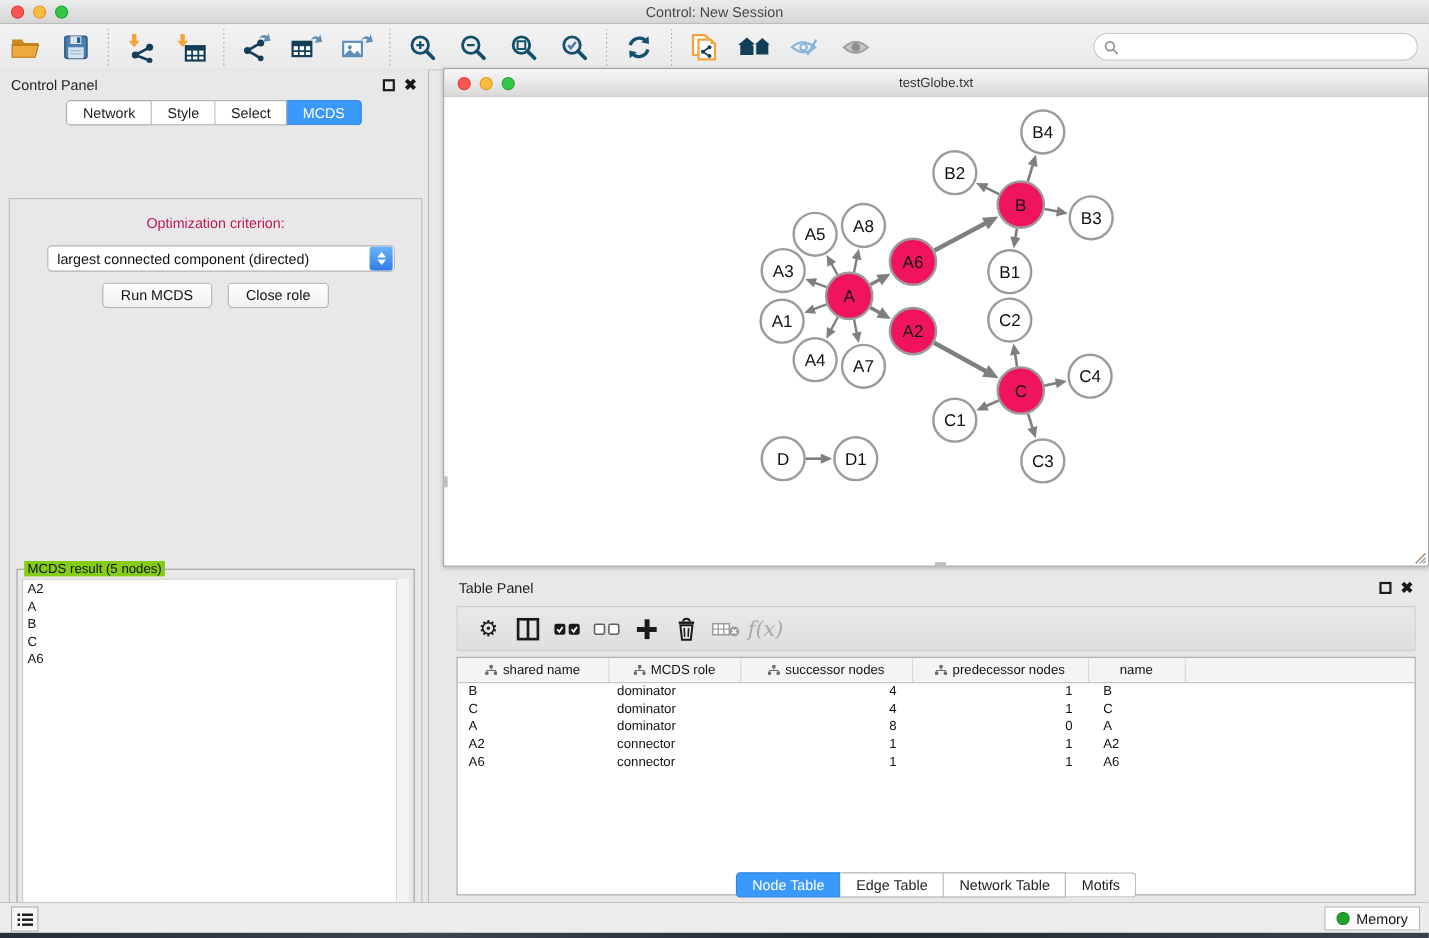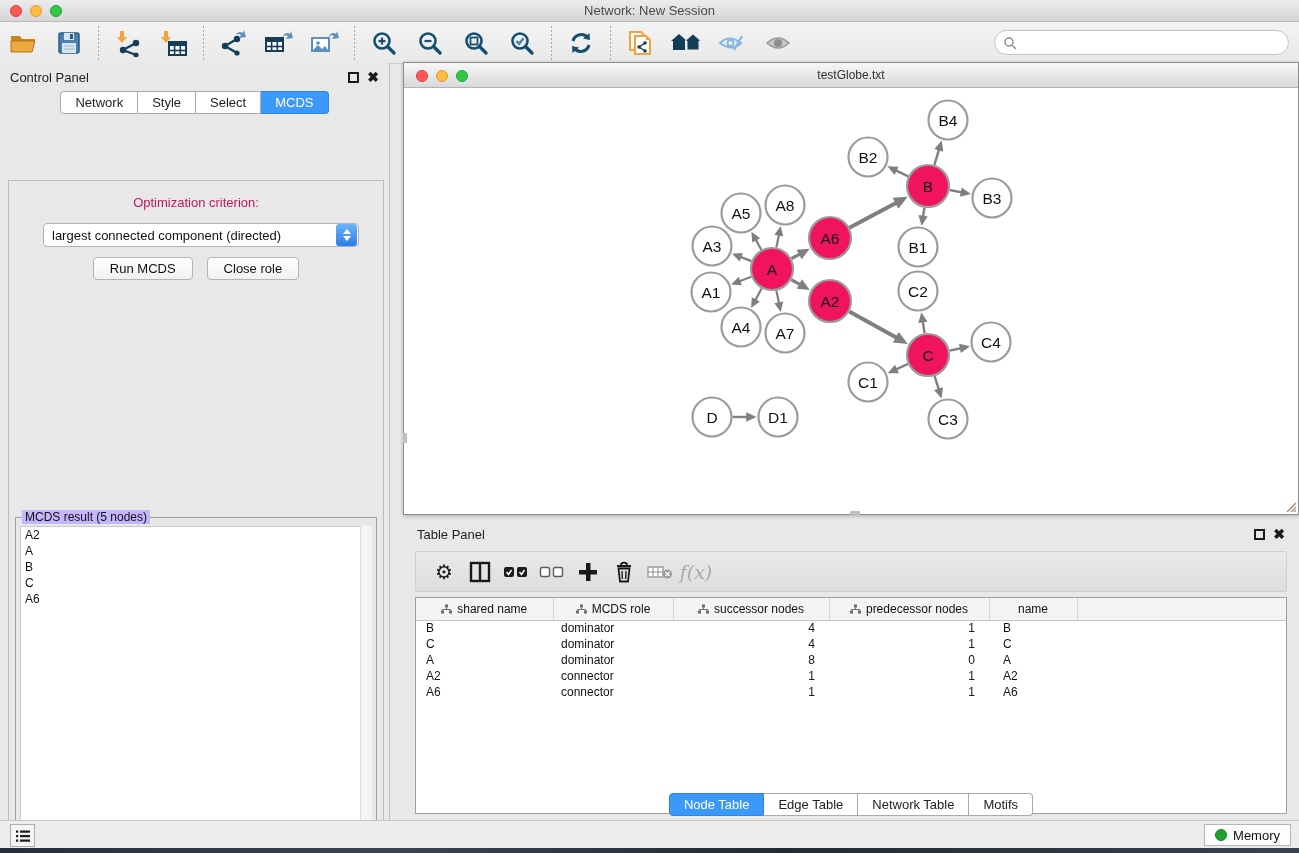--- a/index.html
+++ b/index.html
@@ -56,21 +56,21 @@
     align-items:center; justify-content:center; gap:2px; }
   .chev { width:0; height:0; border-left:4px solid transparent; border-right:4px solid transparent; }
   .chev.up { border-bottom:5px solid #fff; }
   .chev.down { border-top:5px solid #fff; }
   .cp-buttons { position:absolute; left:0; top:76px; width:100%; display:flex; justify-content:center; gap:14px; }
   .mac-btn { background:linear-gradient(#ffffff,#f1f1f1); border:1px solid #b5b5b5; border-radius:4px;
     font-size:13px; color:#111; padding:3px 16px; }
 
   .groupbox { position:absolute; left:6px; top:336px; width:362px; height:342px;
     border:1px solid #9f9f9f; }
-  .groupbox-label { position:absolute; left:6px; top:-8px; background:#c4b5fd; padding:0 3px;
+  .groupbox-label { position:absolute; left:6px; top:-8px; background:#84cc16; padding:0 3px;
     font-size:12px; color:#111; }
   .mcds-list { position:absolute; left:4px; top:8px; width:352px; height:328px;
     background:#ffffff; border:1px solid #c9c9c9; font-size:12px; color:#111; overflow:hidden; }
   .mcds-list .item { padding:1px 4px; line-height:14px; }
   .list-scroll { position:absolute; right:0; top:0; width:12px; height:100%;
     background:#f4f4f4; border-left:1px solid #dcdcdc; }
 
   
   .net-window { position:absolute; left:403px; top:62px; width:896px; height:453px;
     background:#ffffff; border:1px solid #8d8d8d; box-shadow:0 1px 4px rgba(0,0,0,.25); }
@@ -123,21 +123,21 @@
 </style>
 </head>
 <body>
 
 <div class="titlebar">
   <div class="tl-dots">
     <span class="dot red"></span>
     <span class="dot yellow"></span>
     <span class="dot green"></span>
   </div>
-  <span class="title">Network: New Session</span>
+  <span class="title">Control: New Session</span>
 </div>
 
 <div class="toolbar">
   <div class="tb-btn">
     <svg width="28" height="24" viewBox="0 0 28 24">
       <path d="M2 5h9l2 3h13v3H2z" fill="#c9881f"></path>
       <path d="M2 10h24l-3 11H2z" fill="#eda83f" stroke="#b57414" stroke-width="1"></path>
     </svg>
   </div>
   <div class="tb-btn">

